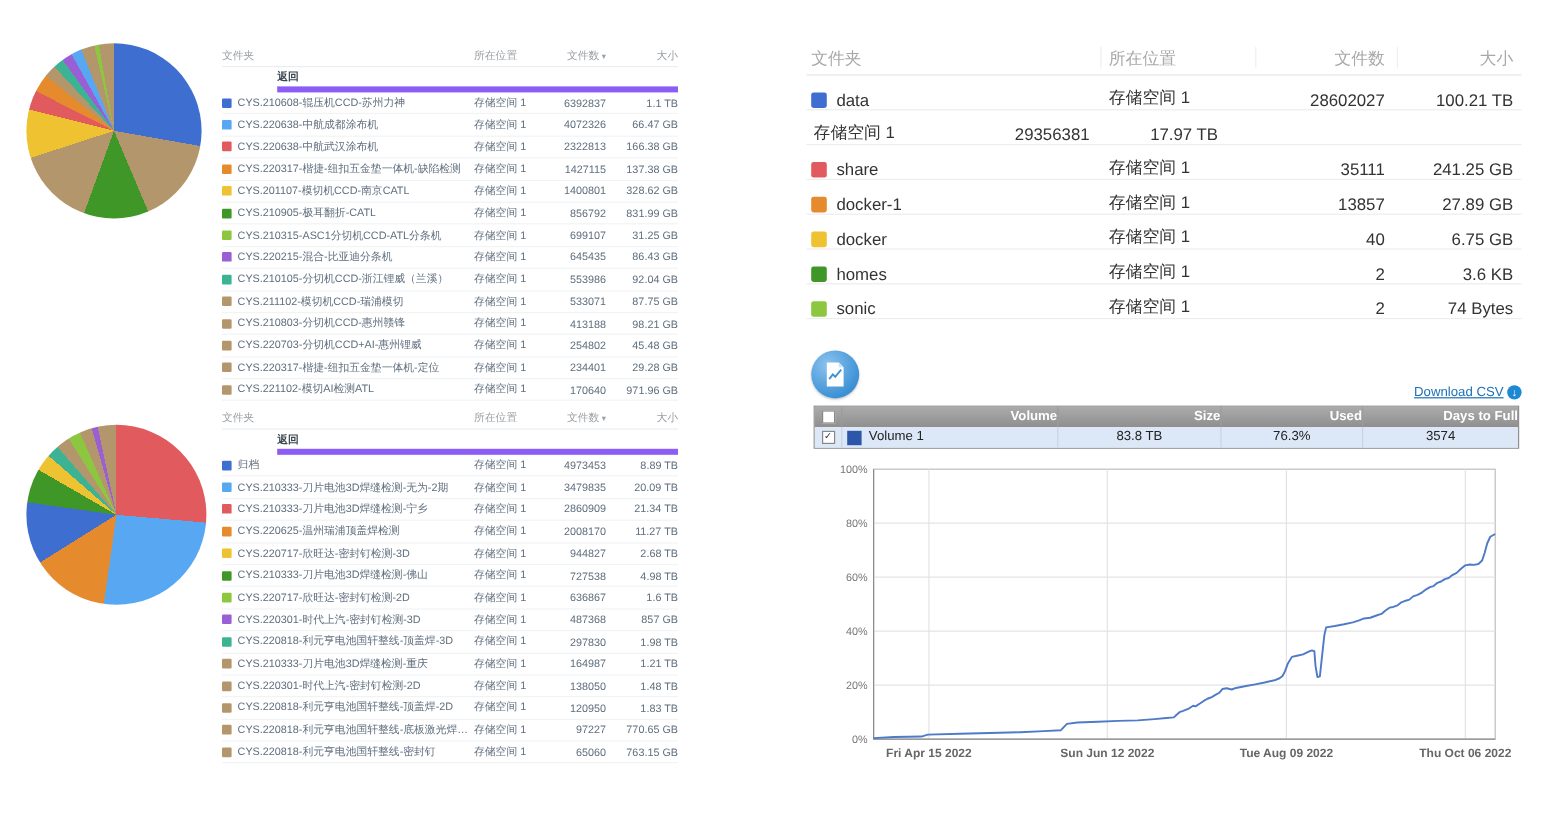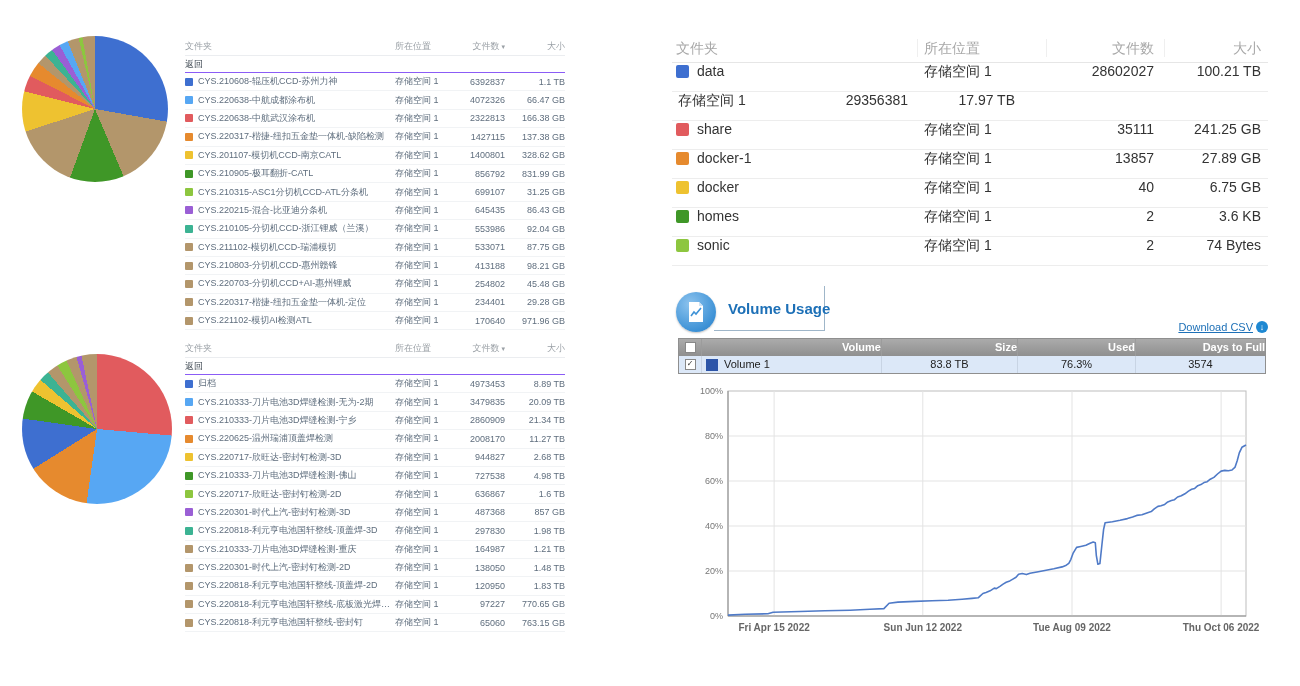--- a/index.html
+++ b/index.html
@@ -8,37 +8,37 @@
 
   
   .pie{position:absolute;border-radius:50%;}
   #pie1{left:22px;top:36px;width:146px;height:146px;}
   #pie2{left:22px;top:354px;width:150px;height:150px;}
 
   
   .ftable{position:absolute;left:185px;width:380px;font-size:9px;color:#5f6e7e;}
   #ftable1{top:38px;} #ftable2{top:340px;}
   .fhead{display:flex;align-items:center;height:17px;color:#9aa0a6;border-bottom:1px solid #ebedf0;}
-  .fback{display:flex;align-items:center;height:16px;color:#3c4650;font-weight:normal;border-bottom:1px solid #8b5cf6;}
+  .fback{display:flex;align-items:center;height:16px;color:#3c4650;font-weight:bold;border-bottom:5px solid #8b5cf6;margin-left:46px;}
   .frow{display:flex;align-items:center;height:17.4px;border-bottom:1px solid #f1f3f5;}
   .fname{flex:1;display:flex;align-items:center;gap:5px;min-width:0;}
   .fname .txt{overflow:hidden;white-space:nowrap;text-overflow:ellipsis;}
   .sw{width:8px;height:8px;border-radius:1px;flex:none;display:inline-block;}
   .floc{width:52px;flex:none;}
   .fcount{width:58px;flex:none;text-align:right;}
   .fsize{width:60px;flex:none;text-align:right;}
   .fhead .fname{color:#9aa0a6;}
   .sortglyph{font-size:7px;margin-left:2px;color:#9aa0a6;}
 
   
   #shares{position:absolute;left:672px;top:33px;width:596px;font-size:14px;color:#333;}
   .shead{display:flex;align-items:center;height:29px;color:#a8a8a8;border-bottom:1px solid #e6e6e6;}
   .shead>span{border-left:1px solid #efefef;height:18px;line-height:18px;}
   .shead>span:first-child{border-left:none;}
-  .srow{display:flex;align-items:flex-start;height:28px;border-bottom:1px solid #ededed;}
+  .srow{display:flex;align-items:flex-end;height:28px;border-bottom:1px solid #ededed;}
   .sname{flex:1;display:flex;align-items:center;gap:8px;padding-left:4px;min-width:0;}
   .sname .sw{width:13px;height:13px;border-radius:2px;}
   .sloc{width:122px;flex:none;padding-left:6px;}
   .scount{width:118px;flex:none;text-align:right;padding-right:10px;box-sizing:border-box;}
   .ssize{width:104px;flex:none;text-align:right;padding-right:7px;box-sizing:border-box;}
 
   
   #vu-icon{position:absolute;left:676px;top:292px;width:40px;height:40px;border-radius:50%;
     background:radial-gradient(circle at 35% 30%, #8cc3ee, #3e92d6 70%, #2f7cc0);
     display:flex;align-items:center;justify-content:center;box-shadow:0 1px 2px rgba(0,0,0,.25);}
@@ -454,23 +454,20 @@
     </div>
   </div>
   </div>
 
   <div id="vu-icon">
     <svg width="22" height="22" viewBox="0 0 22 22">
       <path d="M4 1 h10 l4 4 v16 h-14 z" fill="#fff"></path>
       <path d="M14 1 l4 4 h-4 z" fill="#cfe3f5"></path>
       <polyline points="6,15 9,11 11,13 16,7" fill="none" stroke="#3e92d6" stroke-width="1.6"></polyline>
     </svg>
-  </div>
-  <div id="vu-tab">
-    <span id="vu-title">Volume Usage</span>
   </div>
   <div id="dl-link">
     <span class="lbl">Download CSV</span>
     <span id="dl-ico">↓</span>
   </div>
 
   <div id="vtable">
     <div class="vhead">
       <div class="vc0">
           <span class="cbx"></span>

